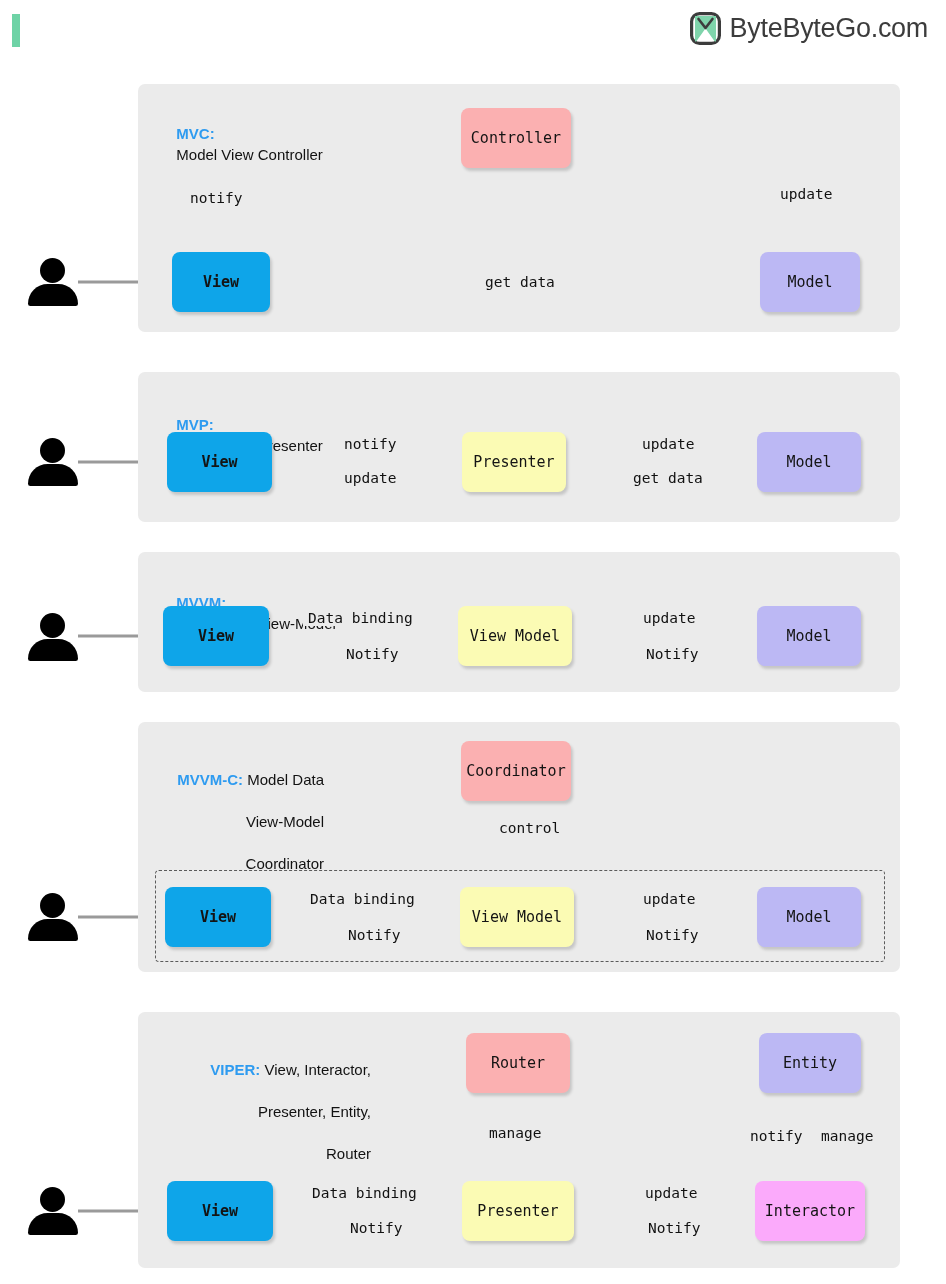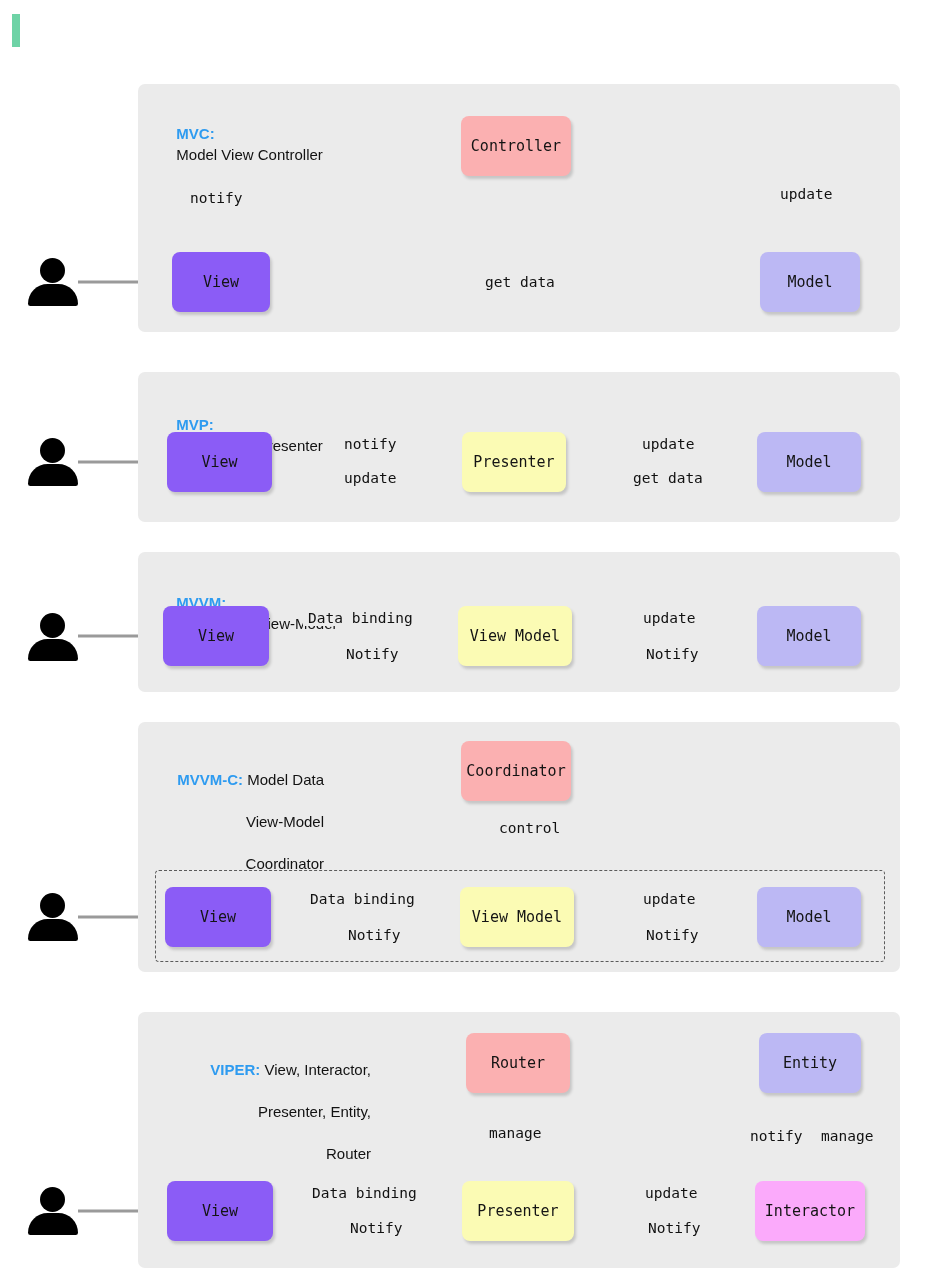--- a/index.html
+++ b/index.html
@@ -106,21 +106,21 @@
     display: flex;
     align-items: center;
     justify-content: center;
     font-family: "DejaVu Sans Mono", monospace;
     font-size: 15px;
     color: #141414;
     box-shadow: 2px 3px 3px rgba(0,0,0,0.16);
     box-sizing: border-box;
     white-space: nowrap;
   }
-  .n-green  { background: #8b5cf6; }
+  .n-green  { background: #0ea5e9; font-weight: bold; }
   .n-purple { background: #bcb8f4; }
   .n-pink   { background: #fbb0b1; }
   .n-yellow { background: #fbfbb4; }
   .n-magenta{ background: #fbaafb; }
 
   
   .edge-label {
     position: absolute;
     font-family: "DejaVu Sans Mono", monospace;
     font-size: 14.5px;
@@ -143,20 +143,30 @@
     border: 1.6px dashed #5b5b5b;
     border-radius: 4px;
     box-sizing: border-box;
   }
 </style>
 </head>
 <body>
 
 <div class="header">
   <div class="title-accent"></div>
+  <div class="brand">
+    <div class="brand-logo">
+      <svg width="31" height="33" viewBox="0 0 31 33">
+        <rect x="1.6" y="1.6" width="27.8" height="29.8" rx="8" ry="8" fill="#ffffff" stroke="#3c3c3c" stroke-width="3.2"></rect>
+        <path d="M5 4 L5 29 Q5 30 6.4 29.2 L15.5 16.5 L24.6 29.2 Q26 30 26 29 L26 4 Z" fill="#7fd4ab"></path>
+        <path d="M8.5 7 L15.5 16 L22.5 7" fill="none" stroke="#3c3c3c" stroke-width="2.6" stroke-linecap="round" stroke-linejoin="round"></path>
+      </svg>
+    </div>
+    <div class="brand-name">ByteByteGo.com</div>
+  </div>
 </div>
 
 <svg class="arrows">
   <defs>
     <marker id="ah" markerWidth="9" markerHeight="9" refX="7.2" refY="4.5" orient="auto" markerUnits="userSpaceOnUse">
       <path d="M0,0.6 L8.4,4.5 L0,8.4 Z" fill="#9a9a9a"></path>
     </marker>
   </defs>
   <g stroke="#9a9a9a" stroke-width="3.2" fill="none">
 
@@ -205,21 +215,21 @@
   <div class="head"></div>
   <div class="body"></div>
 </div>
 <div class="panel-label" style="left:168px;top:102px;">
   <span class="key">MVC: </span>
   <span>Model View Controller</span>
 </div>
 <div class="node n-green" style="left:172px;top:252px;width:98px;height:60px;">
   <span>View</span>
 </div>
-<div class="node n-pink" style="left:461px;top:116px;width:110px;height:60px;">
+<div class="node n-pink" style="left:461px;top:108px;width:110px;height:60px;">
   <span>Controller</span>
 </div>
 <div class="node n-purple" style="left:760px;top:252px;width:100px;height:60px;">
   <span>Model</span>
 </div>
 <div class="edge-label" style="left:190px;top:190px;">notify</div>
 <div class="edge-label" style="left:780px;top:186px;">update</div>
 <div class="edge-label" style="left:479px;top:274px;background:#ebebeb;padding:0 6px;">get data</div>
 
 <div class="panel" style="top:372px;height:150px;"></div>

